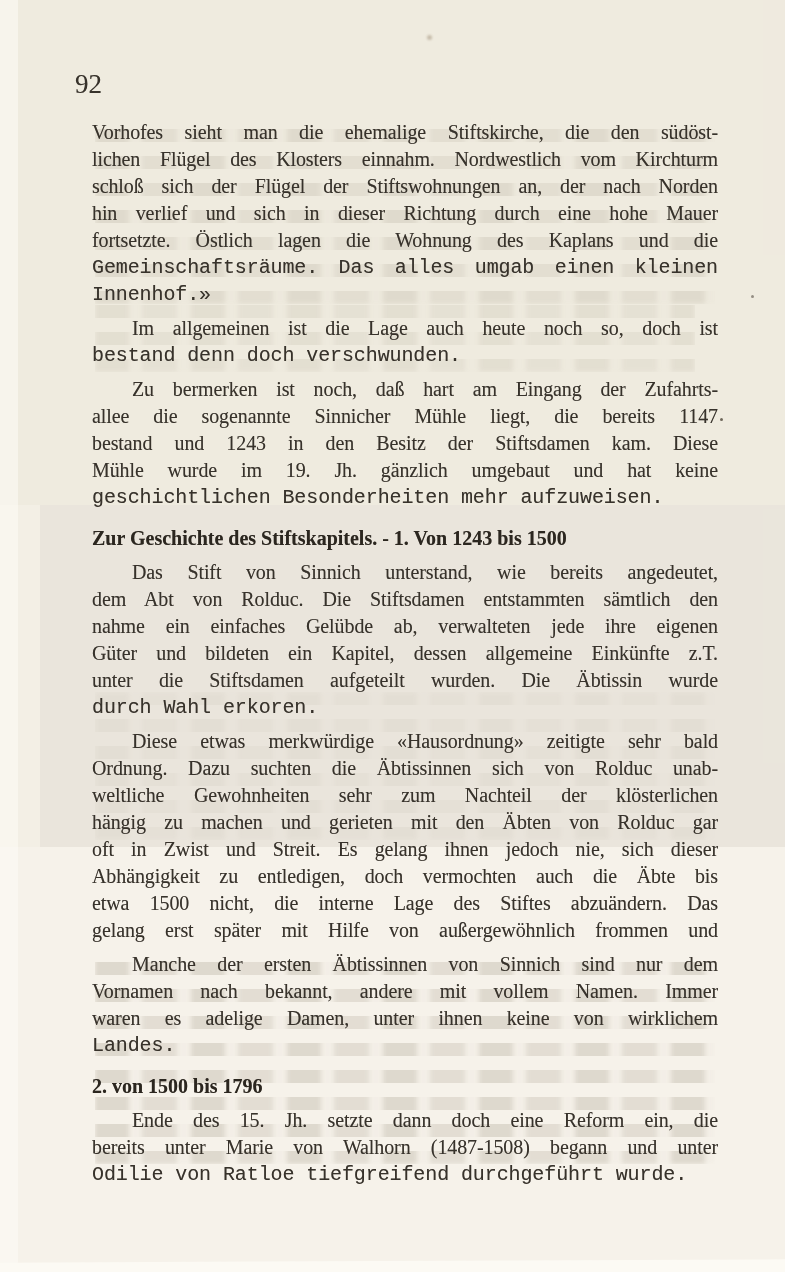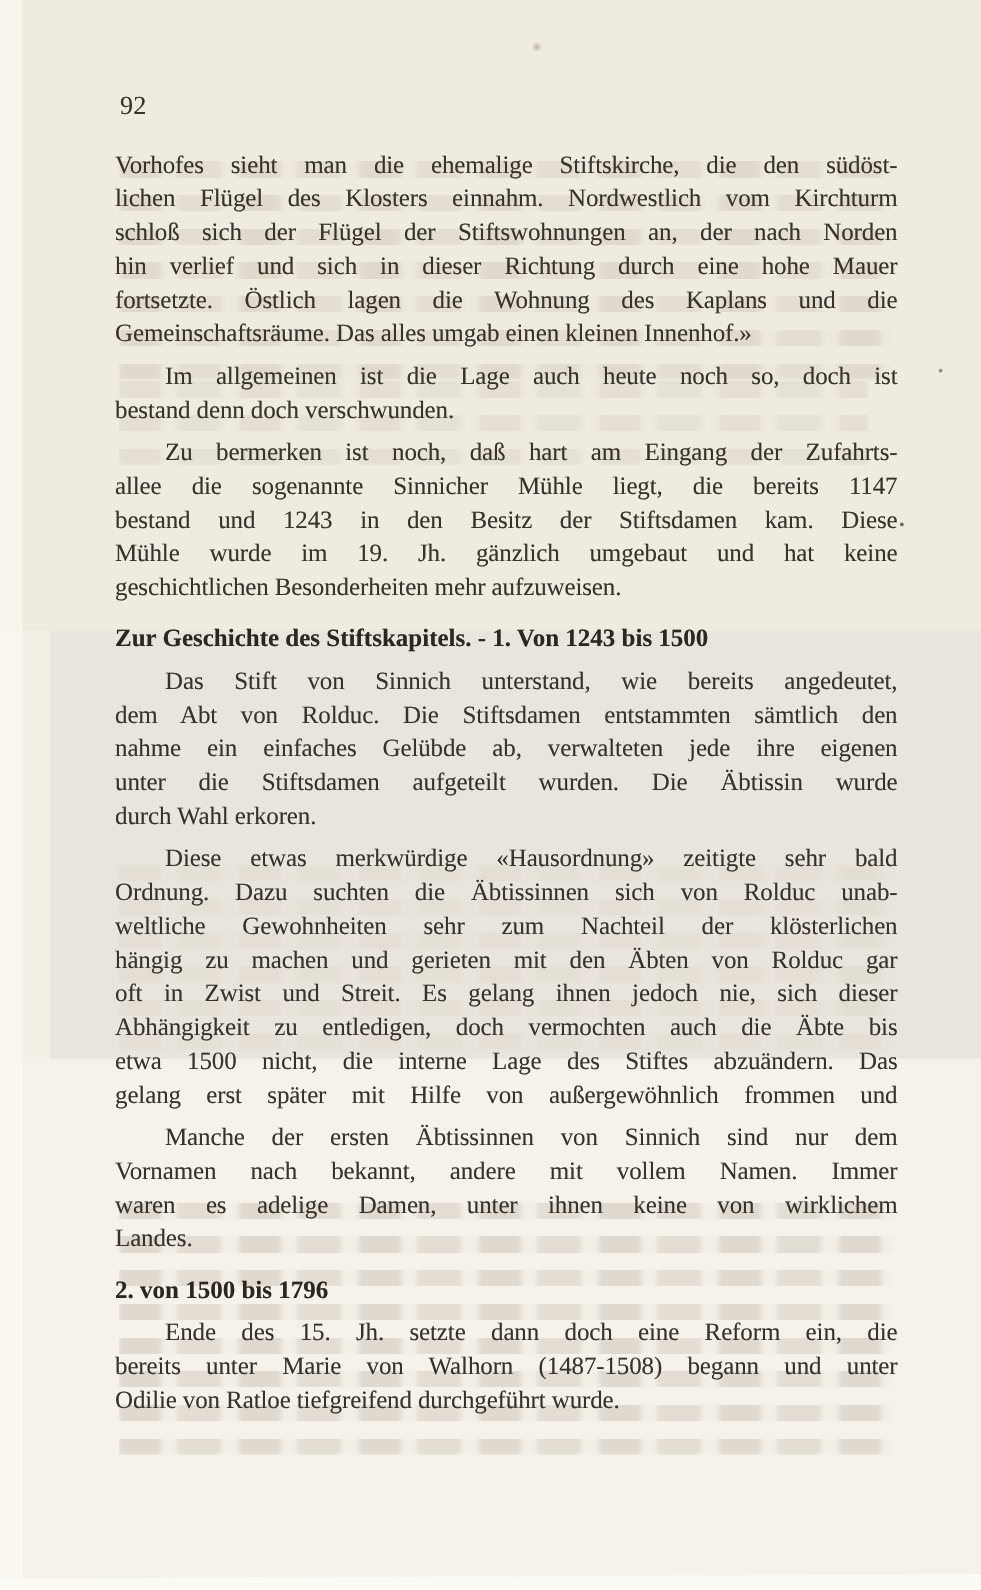--- a/index.html
+++ b/index.html
@@ -48,22 +48,22 @@
   .bleed-d { left: 95px;  top: 952px;  width: 620px; height: 212px; opacity: 0.72; }
 
   .speck { position: absolute; border-radius: 50%; pointer-events: none; }
   .speck-top     { left: 427px; top: 35px;  width: 5px; height: 5px; background: rgba(165,152,128,0.55); filter: blur(1px); }
   .speck-right-a { left: 751px; top: 295px; width: 3px; height: 3px; background: rgba(110,103,92,0.7); }
   .speck-right-b { left: 720px; top: 418px; width: 3px; height: 3px; background: #6f685c; }
 
   
   .page-number {
     position: absolute;
-    left: 96px; top: 72px;
-    font-size: 21px;
+    left: 75px; top: 72px;
+    font-size: 27px;
     line-height: 25px;
     text-shadow: 0 0 0.5px rgba(55,50,43,0.35);
   }
   .text-column {
     position: absolute;
     left: 92px; top: 109px;
     width: 626px;
   }
   .para { margin: 7px 0 0; }
   .para:first-child { margin-top: 10px; }
@@ -76,21 +76,21 @@
     text-shadow: 0 0 0.5px rgba(43,38,31,0.4);
   }
   .line {
     font-size: 20px;
     line-height: 27px;
     text-align: justify;
     text-align-last: justify;
     letter-spacing: -0.1px;
     text-shadow: 0 0 0.5px rgba(55,50,43,0.35);
   }
-  .line.last { text-align-last: left; }
+  .line.last { text-align-last: left; font-family: Liberation Mono, monospace; }
   .line.indent { padding-left: 40px; }
 </style>
 </head>
 <body>
 
 <div class="band band-top"></div>
 <div class="band band-mid"></div>
 <div class="band band-bottom"></div>
 <div class="band edge-left"></div>
 <div class="bleed bleed-a"></div>
@@ -122,20 +122,21 @@
       <div class="line">allee die sogenannte Sinnicher Mühle liegt, die bereits 1147</div>
       <div class="line">bestand und 1243 in den Besitz der Stiftsdamen kam. Diese</div>
       <div class="line">Mühle wurde im 19. Jh. gänzlich umgebaut und hat keine</div>
       <div class="line last">geschichtlichen Besonderheiten mehr aufzuweisen.</div>
     </div>
     <div class="heading">Zur Geschichte des Stiftskapitels. - 1. Von 1243 bis 1500</div>
     <div class="para">
       <div class="line indent">Das Stift von Sinnich unterstand, wie bereits angedeutet,</div>
       <div class="line">dem Abt von Rolduc. Die Stiftsdamen entstammten sämtlich den</div>
       <div class="line">nahme ein einfaches Gelübde ab, verwalteten jede ihre eigenen</div>
+      <div class="line">Güter und bildeten ein Kapitel, dessen allgemeine Einkünfte z.T.</div>
       <div class="line">unter die Stiftsdamen aufgeteilt wurden. Die Äbtissin wurde</div>
       <div class="line last">durch Wahl erkoren.</div>
     </div>
     <div class="para">
       <div class="line indent">Diese etwas merkwürdige «Hausordnung» zeitigte sehr bald</div>
       <div class="line">Ordnung. Dazu suchten die Äbtissinnen sich von Rolduc unab-</div>
       <div class="line">weltliche Gewohnheiten sehr zum Nachteil der klösterlichen</div>
       <div class="line">hängig zu machen und gerieten mit den Äbten von Rolduc gar</div>
       <div class="line">oft in Zwist und Streit. Es gelang ihnen jedoch nie, sich dieser</div>
       <div class="line">Abhängigkeit zu entledigen, doch vermochten auch die Äbte bis</div>

